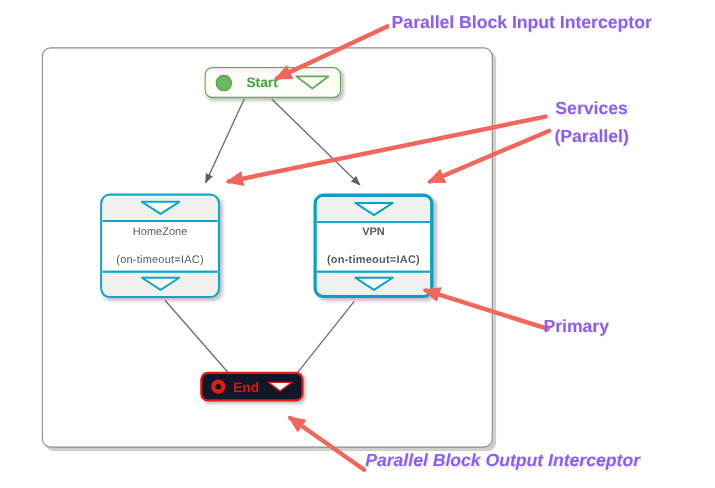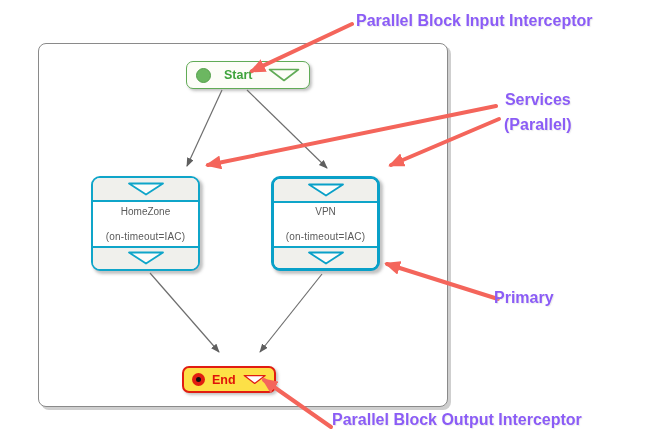--- a/index.html
+++ b/index.html
@@ -25,54 +25,54 @@
     left:186px;top:61px;width:124px;height:28px;
     background:#fdfdf8;border:1.5px solid #61ab56;border-radius:7px;
     box-shadow:2px 2px 3px rgba(120,120,120,.45);
     display:flex;align-items:center;padding:0 9px;gap:13px;
   }
   .start-circle{width:13px;height:13px;border-radius:50%;
     background:#6cb761;border:1px solid #55a04b;flex:0 0 auto;}
   .start-label{font-size:12.5px;font-weight:bold;color:#3fa33c;flex:1 1 auto;}
   
   .end-node{
-    left:182px;top:366px;width:94px;height:27px;
-    background:#fde047;border:2px solid #e11d11;border-radius:7px;
+    left:182px;top:338px;width:94px;height:27px;
+    background:#0f172a;border:2px solid #e11d11;border-radius:7px;
     box-shadow:2px 2px 3px rgba(120,120,120,.45);
     display:flex;align-items:center;padding:0 8px;gap:7px;
   }
   .end-circle{width:13px;height:13px;border-radius:50%;background:#e11d11;
     display:flex;align-items:center;justify-content:center;flex:0 0 auto;}
   .end-circle-dot{width:5px;height:5px;border-radius:50%;background:#111111;}
   .end-label{font-size:12.5px;font-weight:bold;color:#e01309;flex:1 1 auto;}
   
   .service-node{
     top:176px;width:109px;height:95px;background:#ffffff;border-radius:9px;
     border:2px solid #0fa5c9;box-shadow:2.5px 2.5px 3px rgba(120,120,120,.45);
     display:flex;flex-direction:column;overflow:hidden;
   }
   .service-node.homezone{left:91px;}
-  .service-node.vpn{left:271px;border-width:3px;border-color:#09a0c8;}
+  .service-node.vpn{left:285px;border-width:3px;border-color:#09a0c8;font-weight:bold;}
   .svc-section{background:#f0f0ec;display:flex;align-items:center;justify-content:center;}
   .svc-top{height:22px;border-bottom:2px solid #0fa5c9;}
   .svc-bottom{flex:1 1 auto;border-top:2px solid #0fa5c9;}
   .svc-mid{flex:1 1 auto;background:#ffffff;display:flex;flex-direction:column;
     align-items:center;justify-content:center;gap:14px;}
   .svc-name{font-size:10px;color:#5a5a5a;}
   .svc-config{font-size:10px;color:#5a5a5a;letter-spacing:.2px;}
   .tri-icon{display:block;}
   
   .callout{
     position:absolute;font-weight:bold;font-size:16px;color:#8b5cf6;
     white-space:nowrap;text-shadow:1px 1px 1px rgba(200,200,200,.35);
   }
   .callout-input{left:356px;top:12px;}
   .callout-services{left:504px;top:87px;line-height:25px;text-align:center;}
   .callout-primary{left:494px;top:289px;}
-  .callout-output{left:332px;top:411px;}
+  .callout-output{left:332px;top:411px;font-style:italic;}
 </style>
 </head>
 <body>
 
 <div class="canvas-frame"></div>
 
 <svg class="overlay">
   <defs>
     <marker id="grayArrow" markerUnits="userSpaceOnUse" markerWidth="10" markerHeight="8" refX="8" refY="3.5" orient="auto">
       <path d="M0,0 L9,3.5 L0,7 Z" fill="#5f5f5f"></path>

